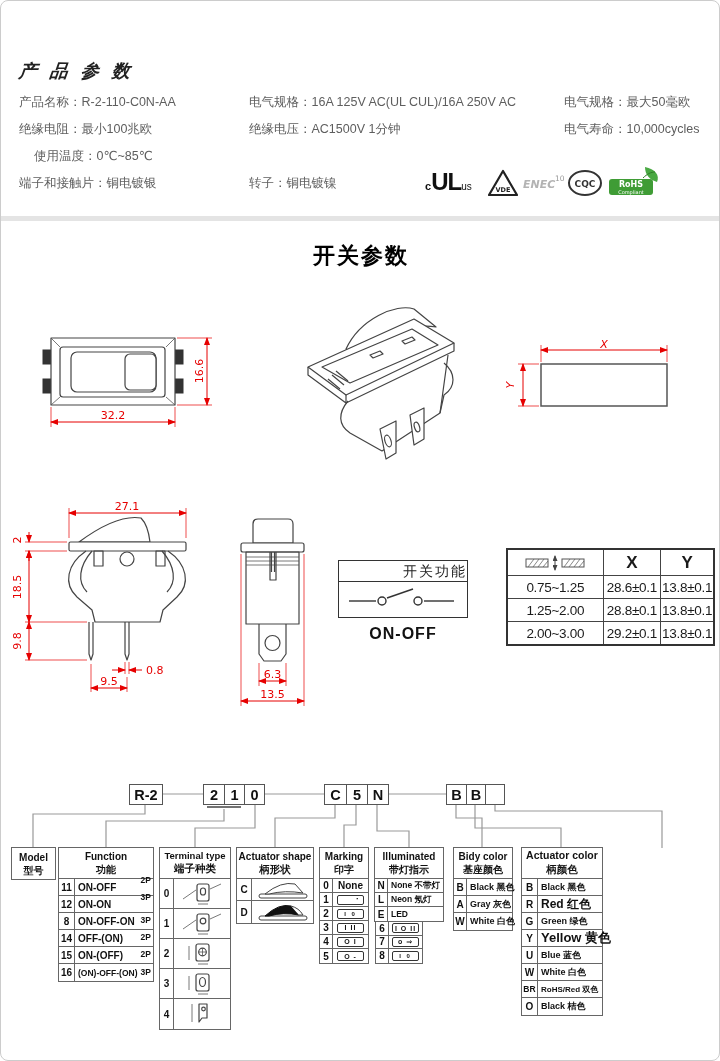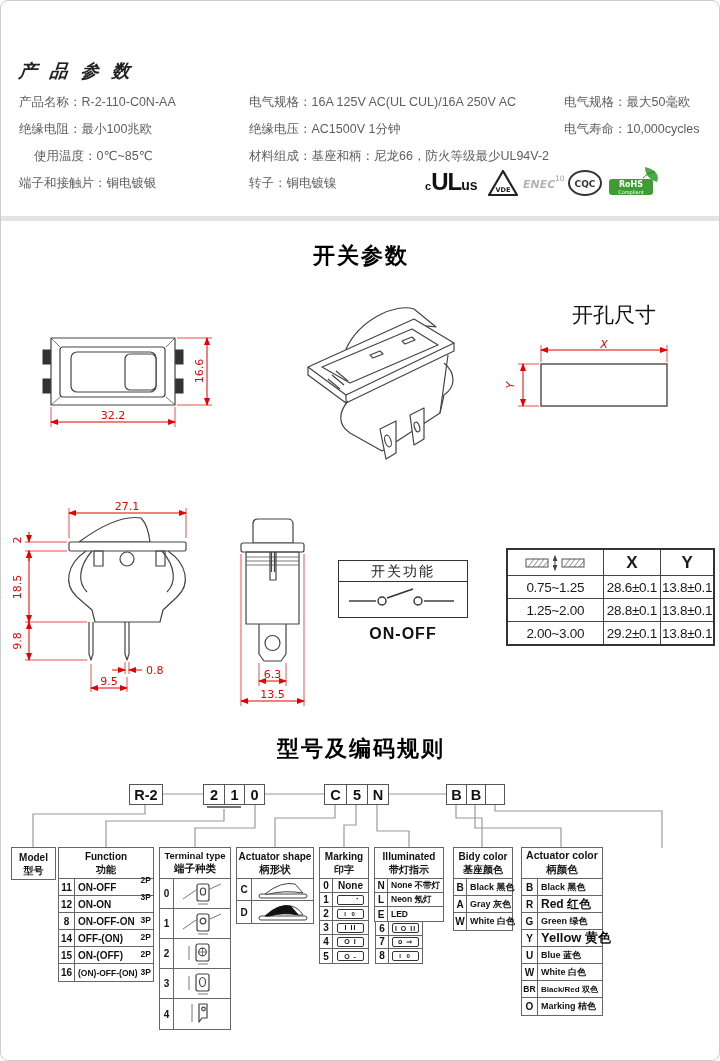--- a/index.html
+++ b/index.html
@@ -32,21 +32,21 @@
   .pls  { fill:#333; stroke:#333; }
   .pline{ fill:none; stroke:#444; stroke-width:1.2; stroke-linejoin:round; }
   .thin { fill:none; stroke:#555; stroke-width:0.8; }
   .dim  { stroke:#e60000; stroke-width:1; fill:none; }
   .dime { stroke:#e60000; stroke-width:0.7; fill:none; }
   .dimt { fill:#e60000; font-size:11px; }
 
   .hole-title { left:543px; top:300px; width:140px; text-align:center; font-size:21px; font-weight:500; color:#111; }
 
   .fn-box { left:337px; top:559px; width:130px; height:58px; border:1.5px solid #333; background:#fff; }
-  .fn-box .fn-cap { height:21px; border-bottom:1.2px solid #333; text-align:center; font-size:14px;
+  .fn-box .fn-cap { height:21px; border-bottom:1.2px solid #333; text-align:right; font-size:14px;
                     color:#222; line-height:20px; letter-spacing:2px; }
   .onoff { left:337px; top:624px; width:130px; text-align:center; font-size:16px; font-weight:bold;
            color:#111; letter-spacing:1px; }
 
   
   .ptable { left:505px; top:547px; width:209px; border:2px solid #333; background:#fff; }
   .ptable .prow { display:flex; border-top:1px solid #444; }
   .ptable .prow:first-child { border-top:none; }
   .ptable .pc { border-left:1px solid #444; display:flex; align-items:center; justify-content:center;
                 color:#1a1a1a; }
@@ -87,30 +87,29 @@
 
   <div class="abs script-title">产品参数</div>
 
   <div class="abs spec" style="left:18px;top:93px">产品名称：R-2-110-C0N-AA</div>
   <div class="abs spec" style="left:18px;top:120px">绝缘电阻：最小100兆欧</div>
   <div class="abs spec" style="left:33px;top:147px">使用温度：0℃~85℃</div>
   <div class="abs spec" style="left:18px;top:174px">端子和接触片：铜电镀银</div>
 
   <div class="abs spec" style="left:248px;top:93px">电气规格：16A 125V AC(UL CUL)/16A 250V AC</div>
   <div class="abs spec" style="left:248px;top:120px">绝缘电压：AC1500V 1分钟</div>
-  <div class="abs spec" style="left:248px;top:147px">材料组成：基座和柄：尼龙66，防火等级最少UL94V-2</div>
   <div class="abs spec" style="left:248px;top:174px">转子：铜电镀镍</div>
 
   <div class="abs spec" style="left:563px;top:93px">电气规格：最大50毫欧</div>
   <div class="abs spec" style="left:563px;top:120px">电气寿命：10,000cycles</div>
 
   <div class="abs cert" style="left:424px;top:167px;align-items:baseline">
     <span style="font-size:11px;font-weight:bold">c</span>
     <span style="font-size:24px;font-weight:bold;letter-spacing:-1px">UL</span>
-    <span style="font-size:14px;font-weight:bold">us</span>
+    <span style="font-size:10px;font-weight:normal">us</span>
   </div>
   <svg class="abs" style="left:487px;top:168px" width="30" height="28" viewBox="0 0 30 28">
     <path d="M15,2 L29,26 L1,26 Z" fill="none" stroke="#222" stroke-width="2.2" stroke-linejoin="round"></path>
     <text x="15" y="23" text-anchor="middle" font-size="6.5" font-weight="bold" fill="#222">VDE</text>
   </svg>
   <svg class="abs" style="left:521px;top:171px" width="42" height="22" viewBox="0 0 42 22">
     <text x="1" y="16" font-size="11" font-weight="bold" font-style="italic" fill="#b3b3b3">ENEC</text>
     <text x="33" y="9" font-size="7.5" fill="#999">10</text>
   </svg>
   <svg class="abs" style="left:566px;top:168px" width="36" height="28" viewBox="0 0 36 28">
@@ -159,21 +158,20 @@
     <path class="pline" d="M24,74 V82 L62,110 V102 M170,50 V58 L62,110"></path>
     <path class="pline" d="M64,108 C54,120 54,132 66,140 L98,158 L156,120 L164,62"></path>
     <path class="pline" d="M44,86 L56,96 M48,82 L60,92 M52,78 L64,88"></path>
     <path class="pline" d="M160,70 C172,80 172,94 160,102 L156,120"></path>
     <path class="pl" d="M96,136 L112,128 L112,160 L102,166 Z"></path>
     <ellipse class="pline" cx="104" cy="148" rx="3" ry="6" transform="rotate(-18 104 148)"></ellipse>
     <path class="pl" d="M126,122 L140,115 L140,146 L130,152 Z"></path>
     <ellipse class="pline" cx="133" cy="134" rx="2.5" ry="5" transform="rotate(-18 133 134)"></ellipse>
   </svg>
 
-  <div class="abs hole-title">开孔尺寸</div>
   <svg class="abs" style="left:505px;top:338px" width="215" height="92" viewBox="0 0 215 92">
     <defs>
         <marker id="ar-hv" markerWidth="8" markerHeight="6" refX="7" refY="3" orient="auto-start-reverse" markerUnits="userSpaceOnUse">
           <path d="M0,0L8,3L0,6z" fill="#e60000"></path>
         </marker>
       </defs>
     <rect x="35" y="25" width="126" height="42" fill="#fff" stroke="#555" stroke-width="1.5"></rect>
     <path class="dime" d="M35,23 V6 M161,23 V6 M33,25 H12 M33,67 H12"></path>
     <line class="dim" x1="35" y1="11" x2="161" y2="11" marker-start="url(#ar-hv)" marker-end="url(#ar-hv)"></line>
     <line class="dim" x1="17" y1="25" x2="17" y2="67" marker-start="url(#ar-hv)" marker-end="url(#ar-hv)"></line>
@@ -275,21 +273,20 @@
       <div class="pc c2 pd">28.8±0.1</div>
       <div class="pc c3 pd">13.8±0.1</div>
     </div>
     <div class="prow">
       <div class="pc c1 pd">2.00~3.00</div>
       <div class="pc c2 pd">29.2±0.1</div>
       <div class="pc c3 pd">13.8±0.1</div>
     </div>
   </div>
 
-  <div class="abs sec-title" style="top:733px">型号及编码规则</div>
 
   <svg class="abs" style="left:0;top:775px;pointer-events:none" width="720" height="280" viewBox="0 0 720 280">
     <path d="M160,18 H202 M264,18 H323 M387,18 H445
              M144,28 V38 H32 V71 M223,33 V45 H105 V71 M254,28 V52 H194 V71
              M334,28 V42 H274 V71 M355,28 V49 H343 V71 M376,28 V55 H408 V71
              M455,28 V42 H481 V71 M474,28 V52 H560 V71 M494,28 V35 H661 V72" fill="none" stroke="#999" stroke-width="1.2"></path>
     <path d="M206,31 H240" stroke="#444" stroke-width="1.5"></path>
   </svg>
 
   <div class="codebox" style="left:128px;top:783px">
@@ -562,22 +559,22 @@
     <div class="trow" style="height:17px">
       <div class="tcode" style="width:16px">U</div>
       <div class="tlab" style="font-size:9px">Blue 蓝色</div>
     </div>
     <div class="trow" style="height:17px">
       <div class="tcode" style="width:16px">W</div>
       <div class="tlab" style="font-size:9px">White 白色</div>
     </div>
     <div class="trow" style="height:17px">
       <div class="tcode" style="width:16px;font-size:8.5px">BR</div>
-      <div class="tlab" style="font-size:8px">Black/Red 双色</div>
+      <div class="tlab" style="font-size:8px">RoHS/Red 双色</div>
     </div>
     <div class="trow" style="height:17px">
       <div class="tcode" style="width:16px">O</div>
-      <div class="tlab" style="font-size:9px">Marking 桔色</div>
+      <div class="tlab" style="font-size:9px">Black 桔色</div>
     </div>
   </div>
 
 
 </div>
 
 </body></html>

